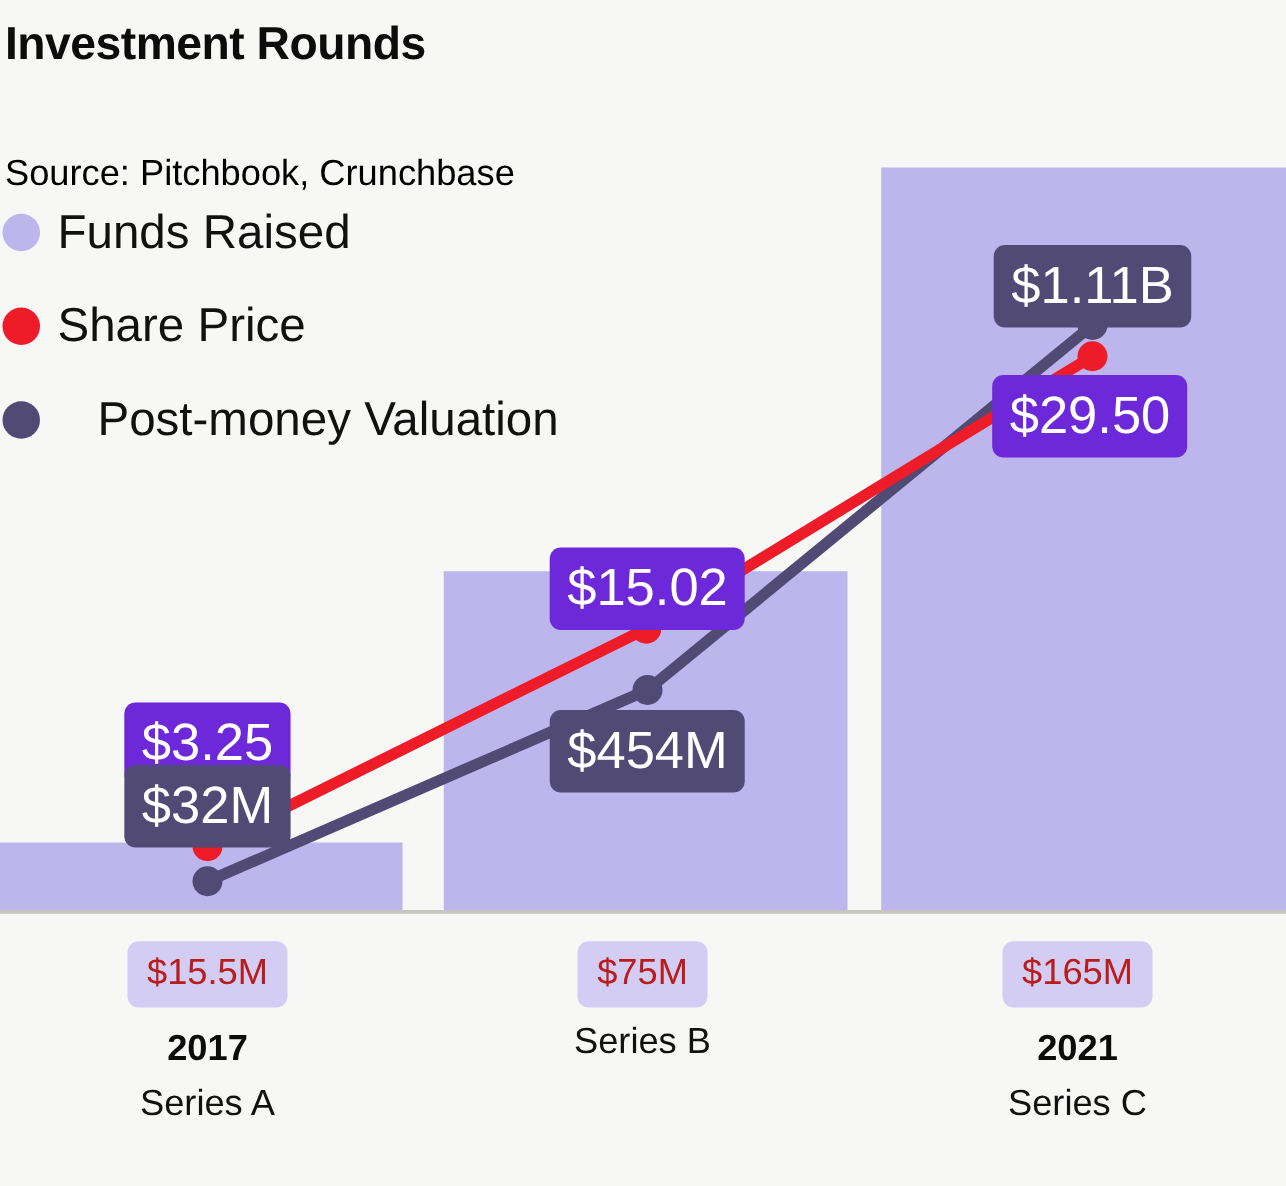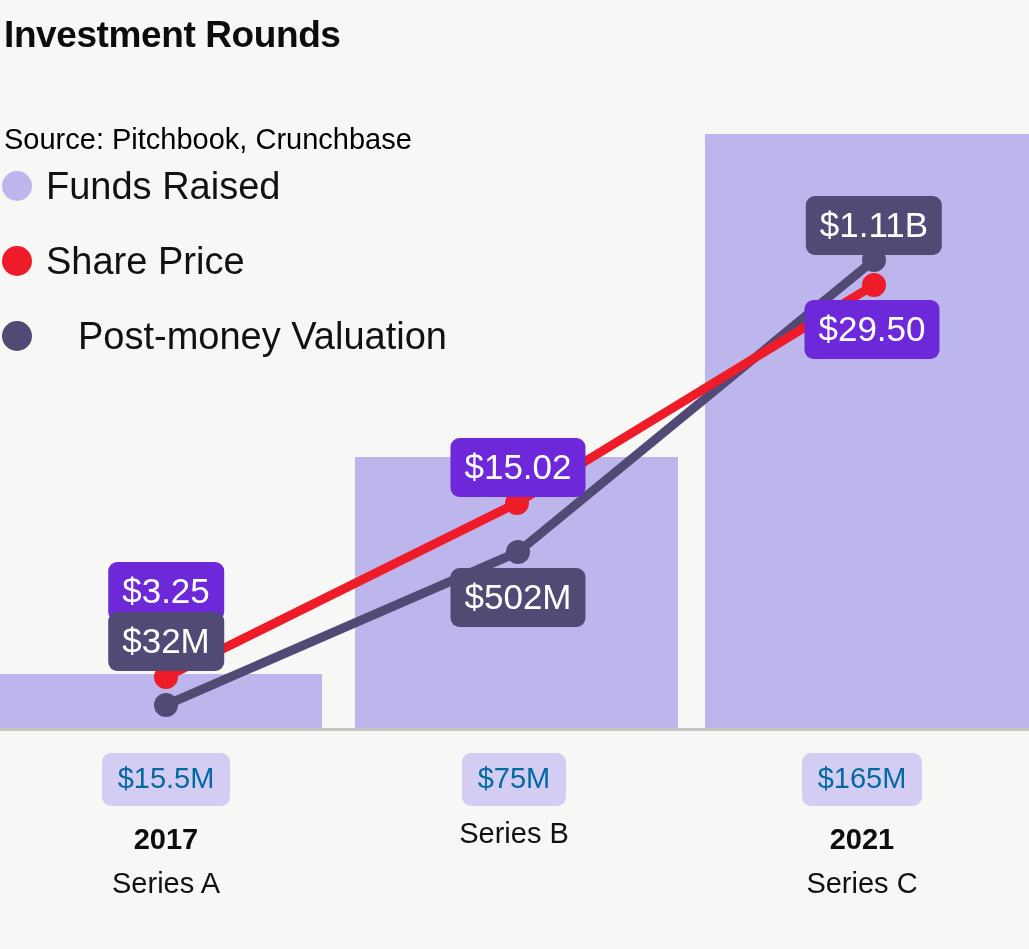--- a/index.html
+++ b/index.html
@@ -106,21 +106,21 @@
     width: 1029px;
     height: 732px;
     overflow: visible;
   }
 
   
   .value-badge {
     position: absolute;
     border-radius: 9px;
     color: #ffffff;
-    font-size: 35px;
+    font-size: 42px;
     line-height: 1;
     padding: 11px 14px 13px 14px;
     white-space: nowrap;
     transform: translateX(-50%);
   }
   .badge-red { background: #6d28d9; }
   .badge-purple { background: #514a75; }
 
   
   #xaxis {
@@ -132,21 +132,21 @@
   }
   .x-group {
     position: absolute;
     top: 0;
     width: 340px;
     text-align: center;
   }
   .x-pill {
     display: inline-block;
     background: #d4cdf3;
-    color: #0369a1;
+    color: #b91c1c;
     font-size: 29px;
     line-height: 1;
     padding: 11px 16px 13px 16px;
     border-radius: 9px;
     margin-top: 20px;
     white-space: nowrap;
   }
   .x-year {
     margin-top: 17px;
     font-size: 29px;
@@ -202,21 +202,21 @@
       <g id="share-dots">
           <circle cx="166" cy="677" r="12" fill="#ee1c28"></circle>
           <circle cx="517" cy="503" r="12" fill="#ee1c28"></circle>
           <circle cx="874" cy="285" r="12" fill="#ee1c28"></circle>
         </g>
     </svg>
 
     <div class="value-badge badge-red" id="badge-0" style="left: 166px; top: 562px;">$3.25</div>
     <div class="value-badge badge-purple" id="badge-1" style="left: 166px; top: 612px;">$32M</div>
     <div class="value-badge badge-red" id="badge-2" style="left: 518px; top: 438px;">$15.02</div>
-    <div class="value-badge badge-purple" id="badge-3" style="left: 518px; top: 568px;">$502M</div>
+    <div class="value-badge badge-purple" id="badge-3" style="left: 518px; top: 568px;">$454M</div>
     <div class="value-badge badge-purple" id="badge-4" style="left: 874px; top: 196px;">$1.11B</div>
     <div class="value-badge badge-red" id="badge-5" style="left: 872px; top: 300px;">$29.50</div>
 
     <div id="axis-line"></div>
   </div>
 
   <div id="xaxis">
     <div class="x-group" style="left:-4px;">
       <div><span class="x-pill">$15.5M</span></div>
       <div class="x-year">2017</div>

